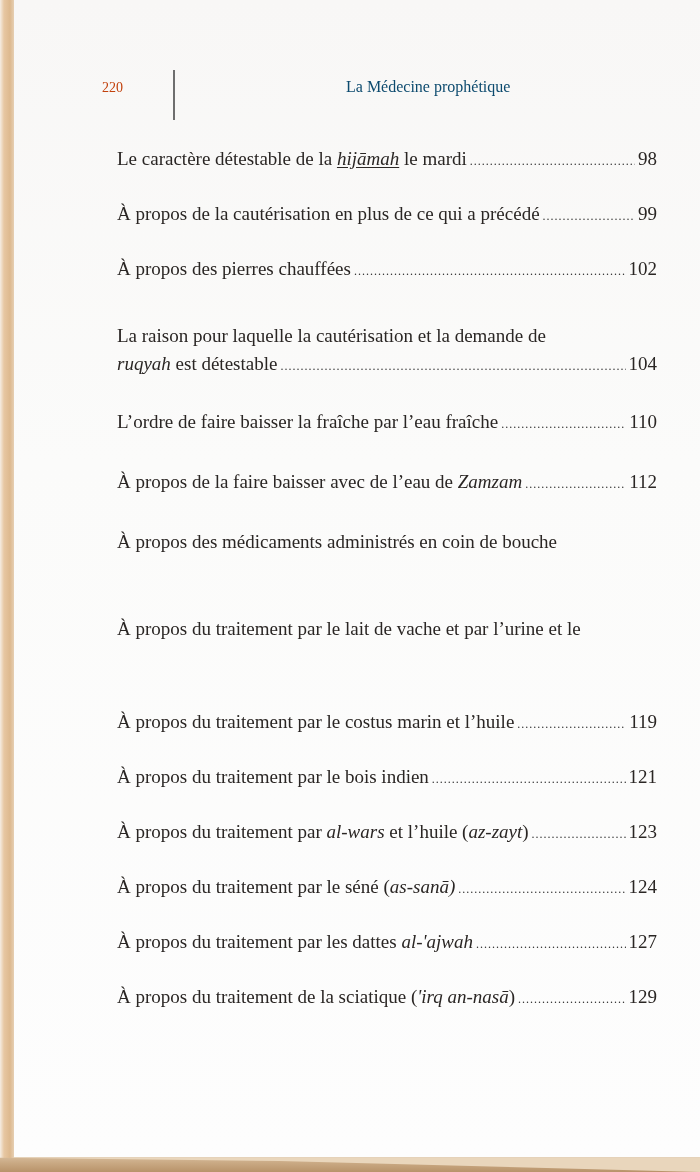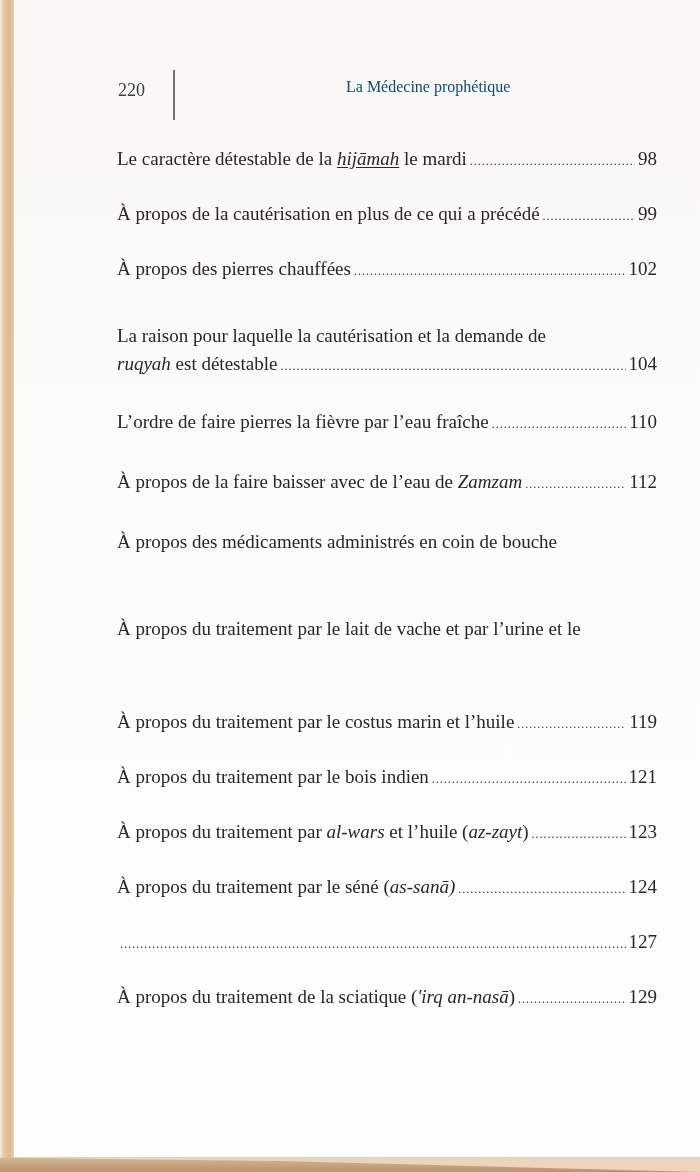--- a/index.html
+++ b/index.html
@@ -21,21 +21,21 @@
     }
     .bottom-edge {
       position: absolute; left: 0; top: 1150px; width: 700px; height: 22px;
       background: linear-gradient(180deg, #e2cbb0 0%, #c9a983 60%, #b8936a 100%);
       clip-path: polygon(0 35%, 40% 50%, 100% 100%, 0 100%);
     }
     .header {
       position: absolute; left: 96px; top: 70px; width: 560px; height: 50px;
     }
     .folio {
-      position: absolute; left: 22px; top: 10px; font-size: 18px; color: #404040;
+      position: absolute; left: 6px; top: 10px; font-size: 14px; color: #c2410c;
     }
     .rule {
       position: absolute; left: 77px; top: 0px; width: 2px; height: 50px; background: #6e6e6e;
     }
     .running-title {
       position: absolute; left: 250px; top: 8px; font-size: 16px; color: #0c4a6e;
     }
     .toc {
       position: absolute; left: 117px; top: 140px; width: 540px;
       font-size: 19px; line-height: 28px;
@@ -92,21 +92,21 @@
     <div class="entry" style="top: 182px;">
       <div style="white-space: nowrap;">La raison pour laquelle  la cautérisation et la demande de</div>
       <div class="line">
         <span class="t"><i>ruqyah</i> est détestable</span>
         <span class="dots"></span>
         <span class="pg">104</span>
       </div>
     </div>
     <div class="entry" style="top: 268px;">
       <div class="line">
-        <span class="t">L’ordre de faire pierres la fièvre par l’eau fraîche</span>
+        <span class="t">L’ordre de faire baisser la fraîche par l’eau fraîche</span>
         <span class="dots"></span>
         <span class="pg">110</span>
       </div>
     </div>
     <div class="entry" style="top: 328px;">
       <div class="line">
         <span class="t">À propos de la faire baisser  avec de l’eau de <i>Zamzam</i></span>
         <span class="dots"></span>
         <span class="pg">112</span>
       </div>
@@ -140,20 +140,21 @@
     </div>
     <div class="entry" style="top: 733px;">
       <div class="line">
         <span class="t">À propos du traitement  par le séné (<i>as-sanā)</i></span>
         <span class="dots"></span>
         <span class="pg">124</span>
       </div>
     </div>
     <div class="entry" style="top: 788px;">
       <div class="line">
+        <span class="t">À propos du traitement par les dattes <i>al-'ajwah</i></span>
         <span class="dots"></span>
         <span class="pg">127</span>
       </div>
     </div>
     <div class="entry" style="top: 843px;">
       <div class="line">
         <span class="t">À propos du traitement de la sciatique (<i>'irq an-nasā</i>)</span>
         <span class="dots"></span>
         <span class="pg">129</span>
       </div>

